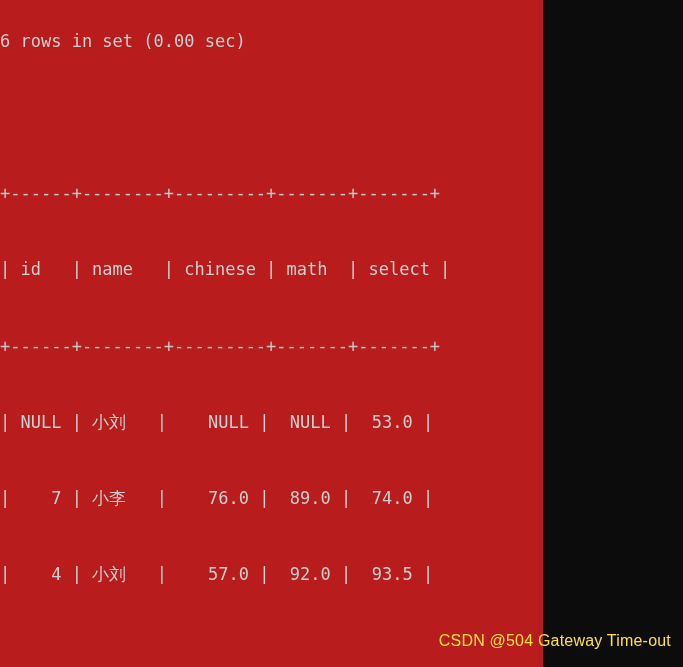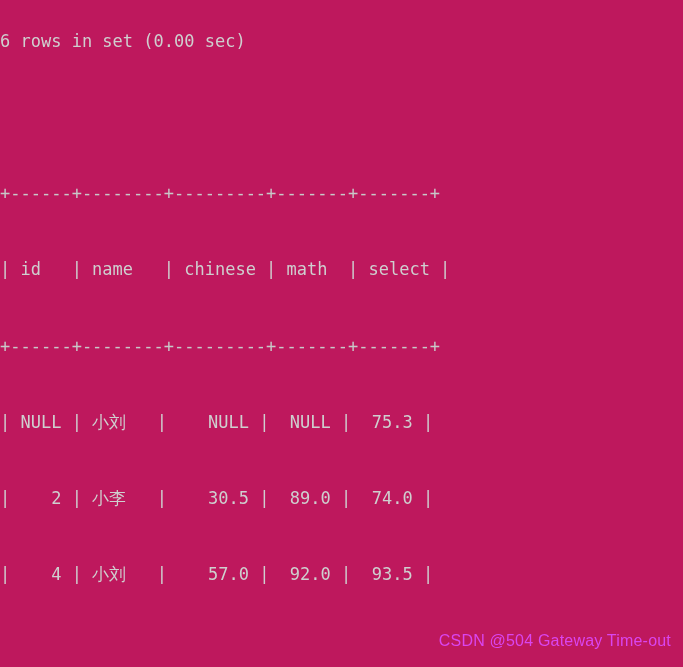--- a/index.html
+++ b/index.html
@@ -11,23 +11,23 @@
     width: 683px;
     height: 667px;
     overflow: hidden;
     position: relative;
     font-family: "DejaVu Sans Mono", "Liberation Mono", monospace;
   }
   #terminal {
     position: absolute;
     left: 0;
     top: 0;
-    width: 683px;
+    width: 543px;
     height: 667px;
-    background: #be185d;
+    background: #b91c1c;
     color: #cfcfcf;
     font-family: "DejaVu Sans Mono", "Liberation Mono", monospace;
     font-size: 17px;
     line-height: 25.4px;
     white-space: pre;
     letter-spacing: 0px;
     overflow: hidden;
     box-sizing: border-box;
     padding: 0 0 0 0;
   }
@@ -43,37 +43,37 @@
     top: -22px;
     width: 683px;
   }
   .rule { color: #c8c8c8; }
   #watermark {
     position: absolute;
     right: 12px;
     top: 632px;
     font-family: "Liberation Sans", "DejaVu Sans", sans-serif;
     font-size: 16px;
-    color: #d946ef;
+    color: #fde047;
     white-space: pre;
     letter-spacing: 0.2px;
   }
 </style>
 </head>
 <body>
 
 <div id="terminal">
   <div id="scroll-shift">
     <span class="term-line">6 rows in set (0.00 sec)</span>
     <span class="term-line"></span>
     <span class="term-line rule">+------+--------+---------+-------+-------+</span>
     <span class="term-line">| id   | name   | chinese | math  | select |</span>
     <span class="term-line rule">+------+--------+---------+-------+-------+</span>
-    <span class="term-line">| NULL | 小刘   |    NULL |  NULL |  75.3 |</span>
-    <span class="term-line">|    2 | 小李   |    30.5 |  89.0 |  74.0 |</span>
+    <span class="term-line">| NULL | 小刘   |    NULL |  NULL |  53.0 |</span>
+    <span class="term-line">|    7 | 小李   |    76.0 |  89.0 |  74.0 |</span>
     <span class="term-line">|    4 | 小刘   |    57.0 |  92.0 |  93.5 |</span>
     
     
     
     
     
     
     
     
     

